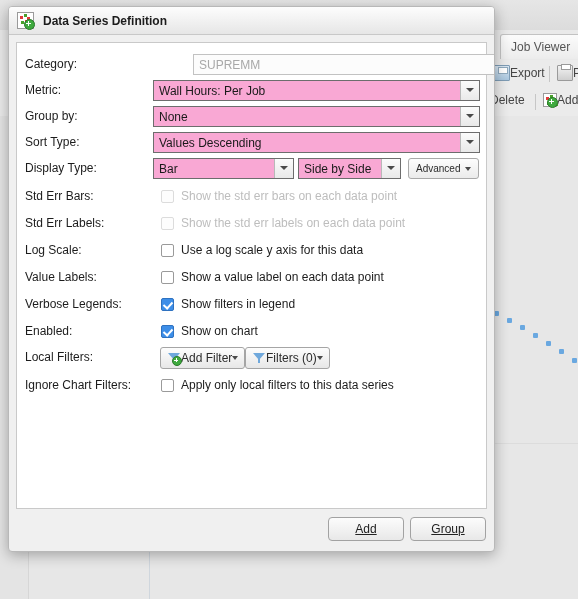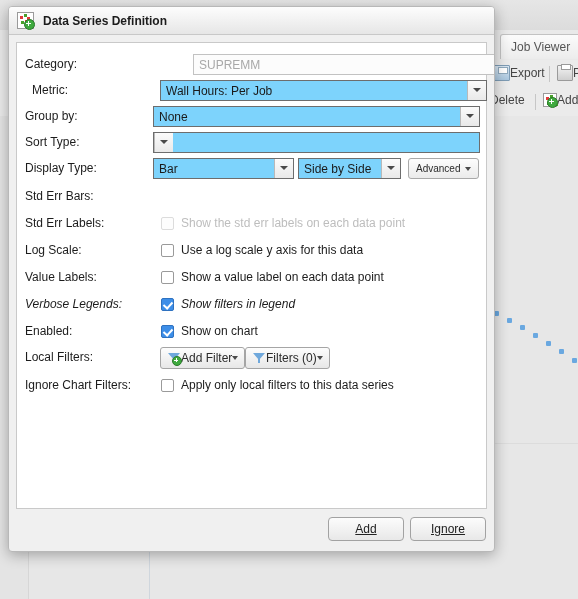--- a/index.html
+++ b/index.html
@@ -229,21 +229,21 @@
     left: 8px; top: 6px;
     font-size: 12px;
     color: #1c1c1c;
     white-space: nowrap;
   }
 
   
   .combo {
     position: absolute;
     height: 21px;
-    background: #7dd3fc;
+    background: #f9a8d4;
     border: 1px solid #6d6d6d;
     box-sizing: border-box;
     display: flex;
     align-items: center;
   }
   .combo.disabled {
     border-color: #c2c2c2;
     background: #fcfcfc;
   }
   .combo-text {
@@ -493,39 +493,40 @@
   <div id="dialog-body">
 
     <div class="row" style="top:8px;">
       <div class="row-label">Category:</div>
       <div class="combo disabled" style="left:136px; width:327px; top:3px;margin-left:40px;">
         <span class="combo-text">SUPREMM</span>
         <span class="combo-arrow"></span>
       </div>
     </div>
 
-    <div class="row" style="top:34px;margin-left:7px;">
+    <div class="row" style="top:34px;">
       <div class="row-label">Metric:</div>
       <div class="combo" style="left:136px; width:327px; top:3px;">
         <span class="combo-text">Wall Hours: Per Job</span>
         <span class="combo-arrow"></span>
       </div>
     </div>
 
     <div class="row" style="top:60px;">
       <div class="row-label">Group by:</div>
       <div class="combo" style="left:136px; width:327px; top:3px;">
         <span class="combo-text">None</span>
         <span class="combo-arrow"></span>
       </div>
     </div>
 
     <div class="row" style="top:86px;">
       <div class="row-label">Sort Type:</div>
       <div class="combo" style="left:136px; width:327px; top:3px;">
+        <span class="combo-text">Values Descending</span>
         <span class="combo-arrow"></span>
       </div>
     </div>
 
     <div class="row" style="top:112px;">
       <div class="row-label">Display Type:</div>
       <div class="combo" style="left:136px; width:141px; top:3px;">
         <span class="combo-text">Bar</span>
         <span class="combo-arrow"></span>
       </div>
@@ -534,20 +535,24 @@
         <span class="combo-arrow"></span>
       </div>
       <div class="btn" style="left:391px; top:3px;">
         <span>Advanced</span>
         <span class="caret"></span>
       </div>
     </div>
 
     <div class="row" style="top:140px;">
       <div class="row-label">Std Err Bars:</div>
+      <div class="cbrow" style="left:144px; top:6px;">
+        <span class="cb disabled"></span>
+        <span class="cbtext disabled">Show the std err bars on each data point</span>
+      </div>
     </div>
 
     <div class="row" style="top:167px;">
       <div class="row-label">Std Err Labels:</div>
       <div class="cbrow" style="left:144px; top:6px;">
         <span class="cb disabled"></span>
         <span class="cbtext disabled">Show the std err labels on each data point</span>
       </div>
     </div>
 
@@ -560,21 +565,21 @@
     </div>
 
     <div class="row" style="top:194px;">
       <div class="row-label">Log Scale:</div>
       <div class="cbrow" style="left:144px; top:6px;">
         <span class="cb"></span>
         <span class="cbtext">Use a log scale y axis for this data</span>
       </div>
     </div>
 
-    <div class="row" style="top:248px;font-style:italic;">
+    <div class="row" style="top:248px;">
       <div class="row-label">Verbose Legends:</div>
       <div class="cbrow" style="left:144px; top:6px;">
         <span class="cb checked"></span>
         <span class="cbtext">Show filters in legend</span>
       </div>
     </div>
 
     <div class="row" style="top:275px;">
       <div class="row-label">Enabled:</div>
       <div class="cbrow" style="left:144px; top:6px;">
@@ -607,17 +612,17 @@
       </div>
     </div>
 
   </div>
 
   <div id="dialog-footer">
     <div class="footer-btn" style="left:312px;">
       <span>Add</span>
     </div>
     <div class="footer-btn" style="left:394px;">
-      <span>Ignore</span>
+      <span>Group</span>
     </div>
   </div>
 
 </div>
 
 </body></html>

